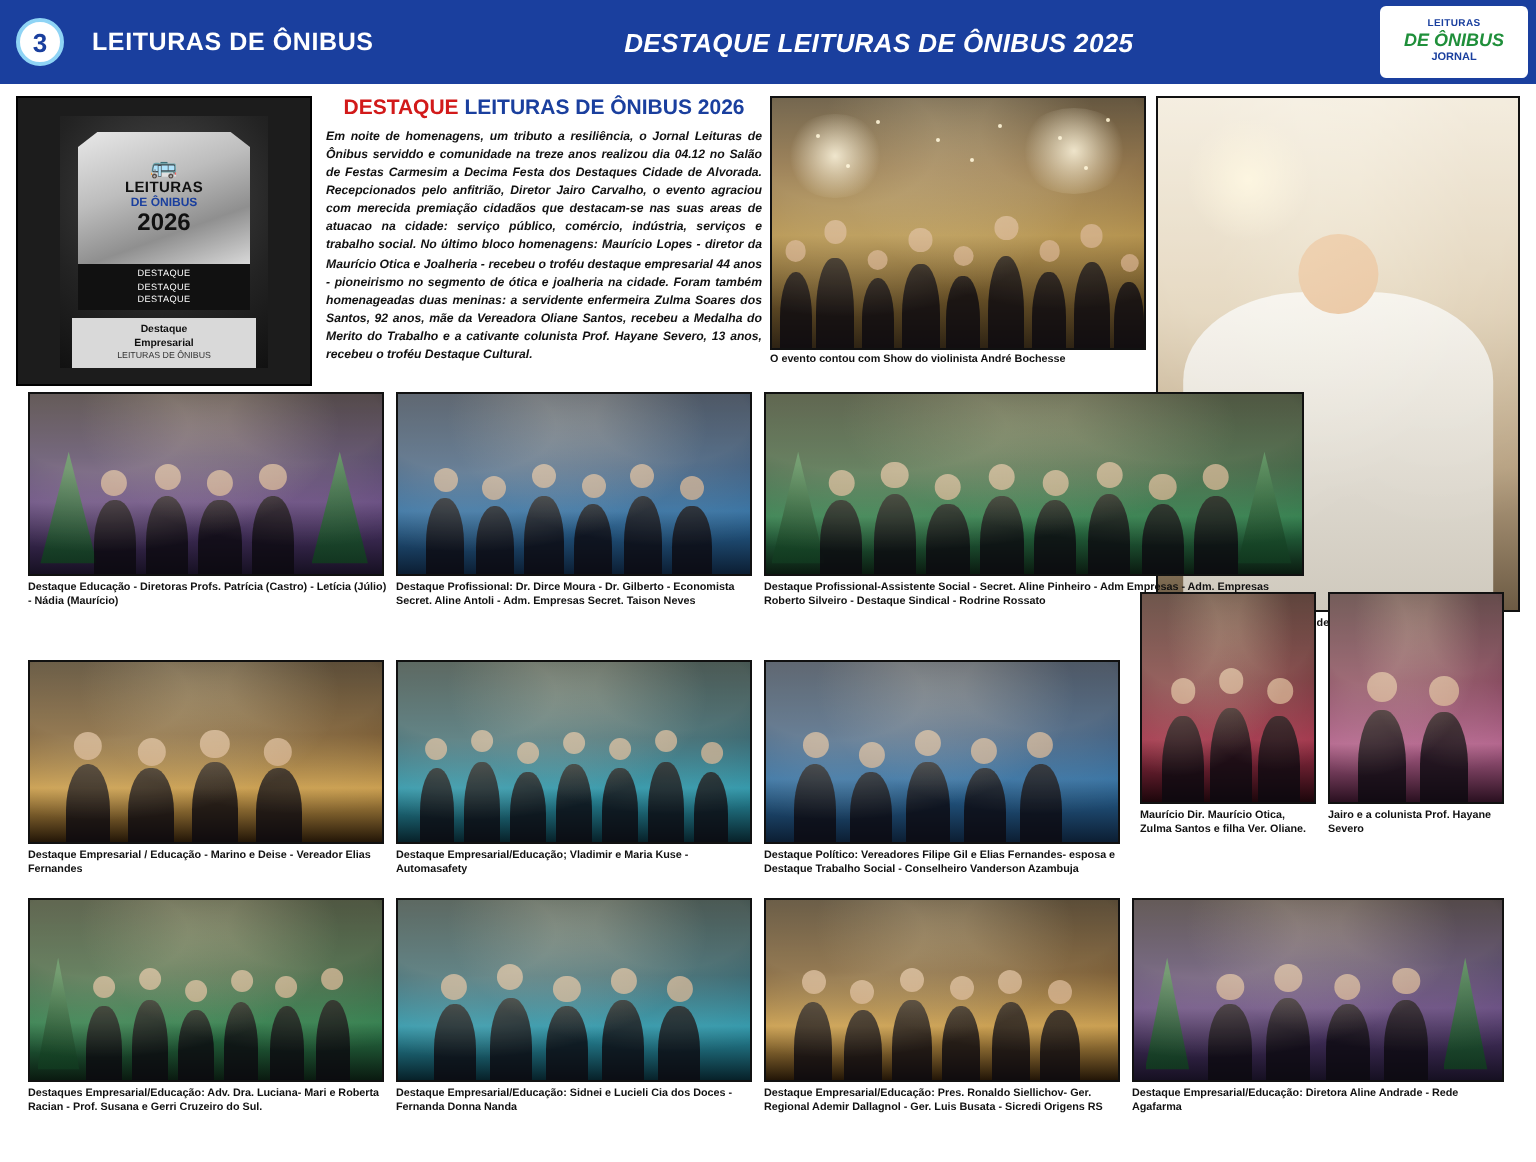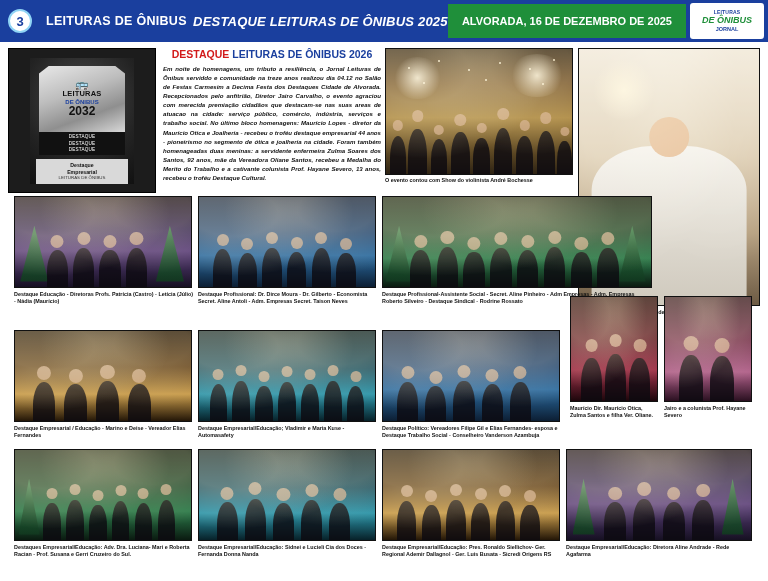--- a/index.html
+++ b/index.html
@@ -188,39 +188,36 @@
 </style>
 </head>
 <body>
 
 <div class="masthead">
   <div class="page-badge">
     <div class="page-badge-circle">3</div>
   </div>
   <div class="masthead-section">LEITURAS DE ÔNIBUS</div>
   <div class="masthead-title">DESTAQUE LEITURAS DE ÔNIBUS 2025</div>
-  <div class="masthead-date-wrap">
-    <div class="masthead-date">ALVORADA, 16 DE DEZEMBRO DE 2025</div>
-  </div>
   <div class="masthead-logo">
     <div class="logo-l1">LEITURAS</div>
     <div class="logo-l2">DE ÔNIBUS</div>
     <div class="logo-l3">JORNAL</div>
   </div>
 </div>
 
 <div class="top-area">
 
   <div class="plaque">
     <div class="plaque-inner">
       <div class="plaque-glass">
         <div class="plaque-bus">🚌</div>
         <div class="plaque-t1">LEITURAS</div>
         <div class="plaque-t2">DE ÔNIBUS</div>
-        <div class="plaque-year">2032</div>
+        <div class="plaque-year">2026</div>
       </div>
       <div class="plaque-band">
         <div>DESTAQUE</div>
         <div>DESTAQUE</div>
         <div>DESTAQUE</div>
       </div>
       <div class="plaque-base">
         <b>Destaque</b>
         <b>Empresarial</b>
         <span>LEITURAS DE ÔNIBUS</span>

